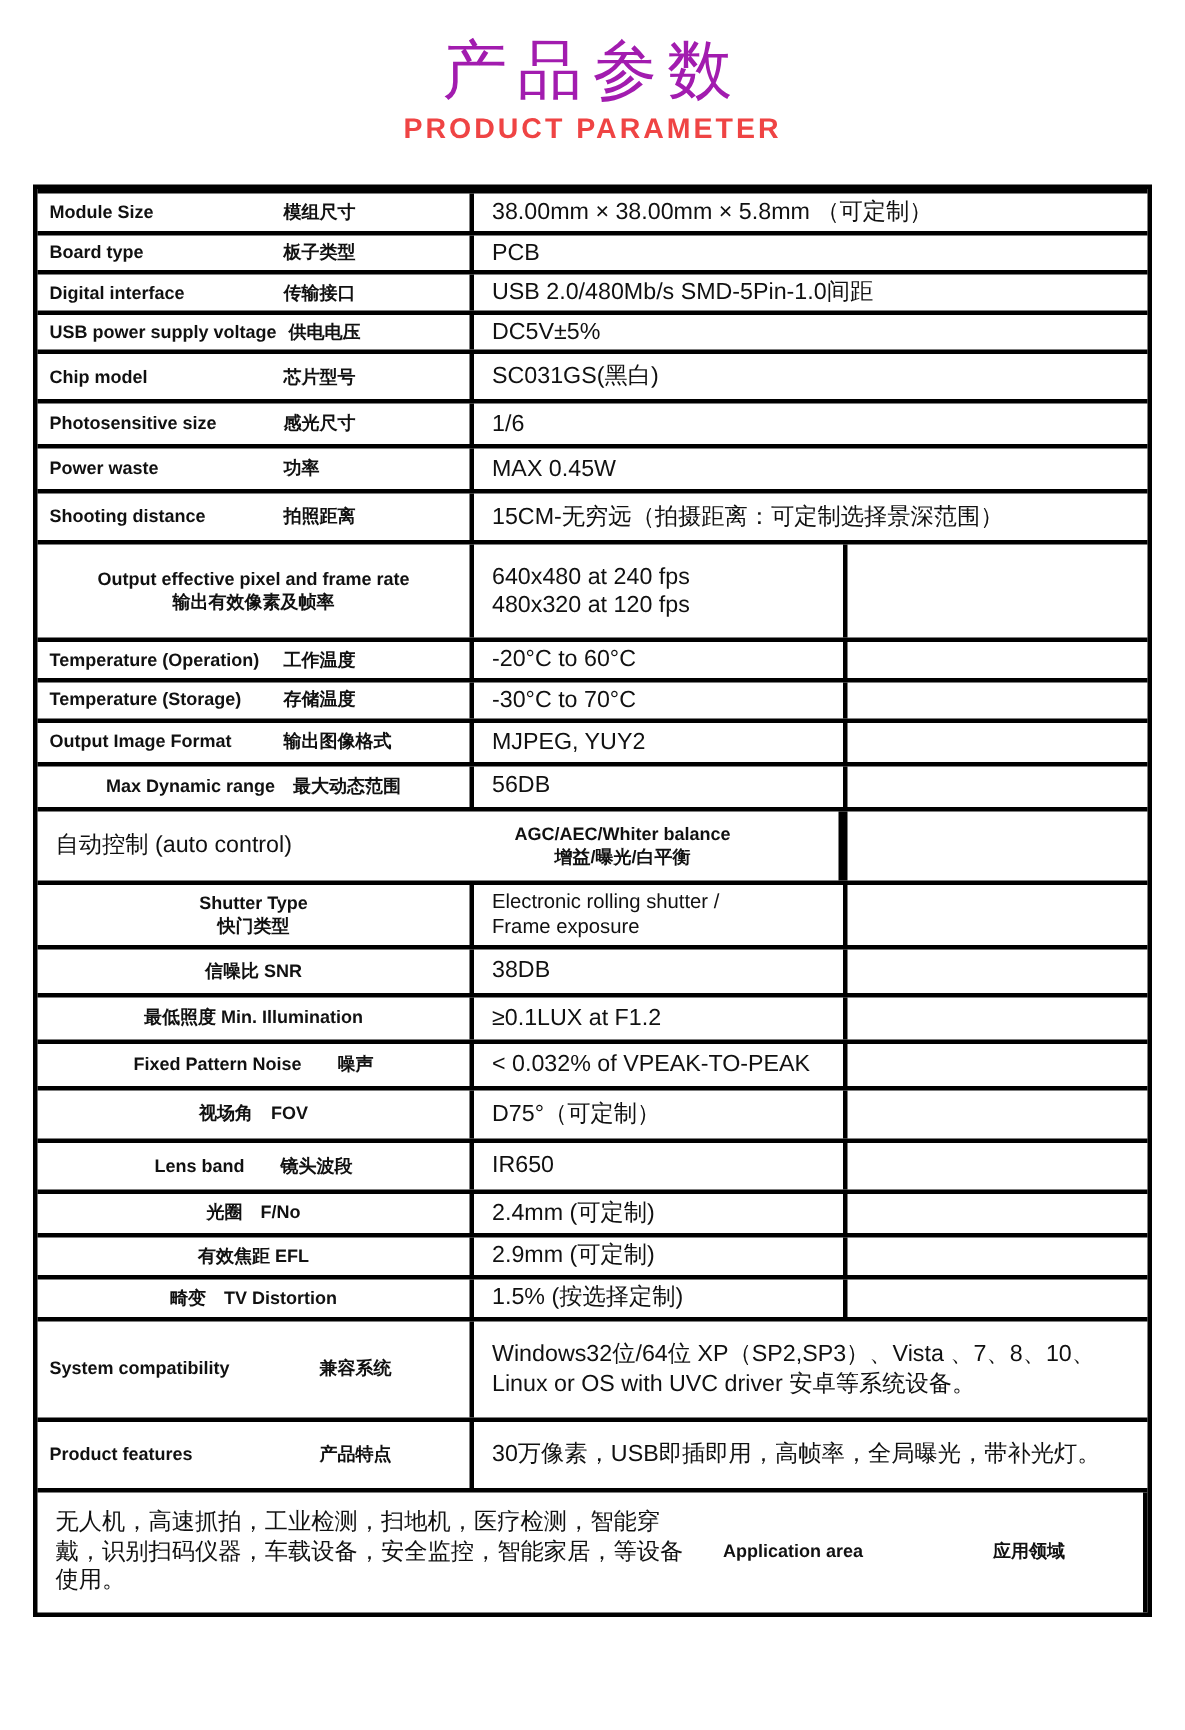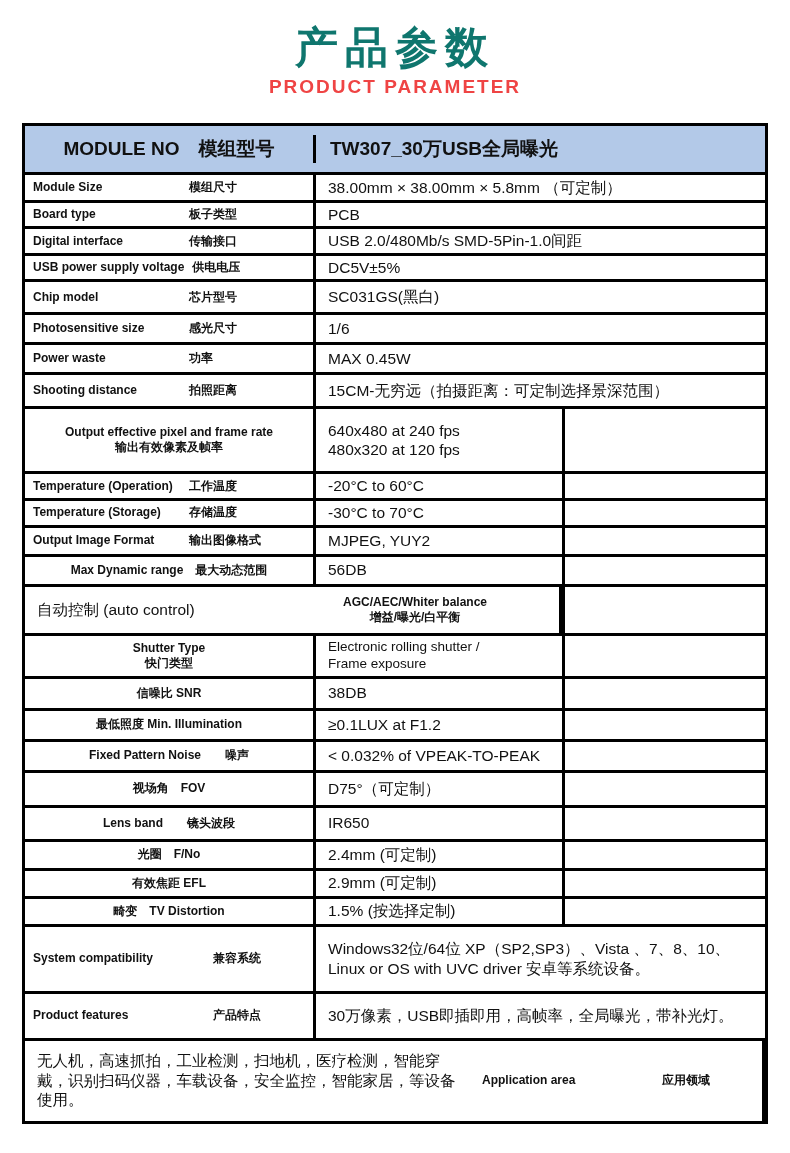--- a/index.html
+++ b/index.html
@@ -2,21 +2,21 @@
 <html><head>
 <meta charset="utf-8">
 <style>
   html,body{margin:0;padding:0;}
   body{
     width:790px;height:1153px;position:relative;background:#ffffff;
     font-family:"Liberation Sans","DejaVu Sans",sans-serif;color:#111;
     overflow:hidden;
   }
   .title-block{position:absolute;top:24px;left:0;width:790px;text-align:center;}
-  .title-zh{font-size:43px;font-weight:bold;color:#0f766e;letter-spacing:7px;line-height:1.1;}
+  .title-zh{font-size:43px;font-weight:normal;color:#a21caf;letter-spacing:7px;line-height:1.1;}
   .title-en{font-size:19px;font-weight:600;color:#ef4444;letter-spacing:2px;margin-top:5px;}
 
   .spec-table{
     position:absolute;left:22px;top:123px;width:746px;box-sizing:border-box;
     border:3px solid #000;background:#fff;
   }
   .thead{
     display:flex;background:#b3c9e8;min-height:46px;align-items:center;
     font-weight:bold;
   }
@@ -39,24 +39,20 @@
 </head>
 <body>
 
 <div class="title-block">
   <div class="title-zh">产品参数</div>
   <div class="title-en">PRODUCT PARAMETER</div>
 </div>
 
 <div class="spec-table">
 
-  <div class="thead">
-    <div class="td c1">MODULE NO　模组型号</div>
-    <div class="td c2">TW307_30万USB全局曝光</div>
-  </div>
 
   <div class="tr" style="min-height:25px">
     <div class="td c1 tab">
         <span class="en">Module Size</span>
         <span class="zh">模组尺寸</span>
       </div>
     <div class="td c2">
         <span>38.00mm × 38.00mm × 5.8mm （可定制）</span>
       </div>
   </div>

